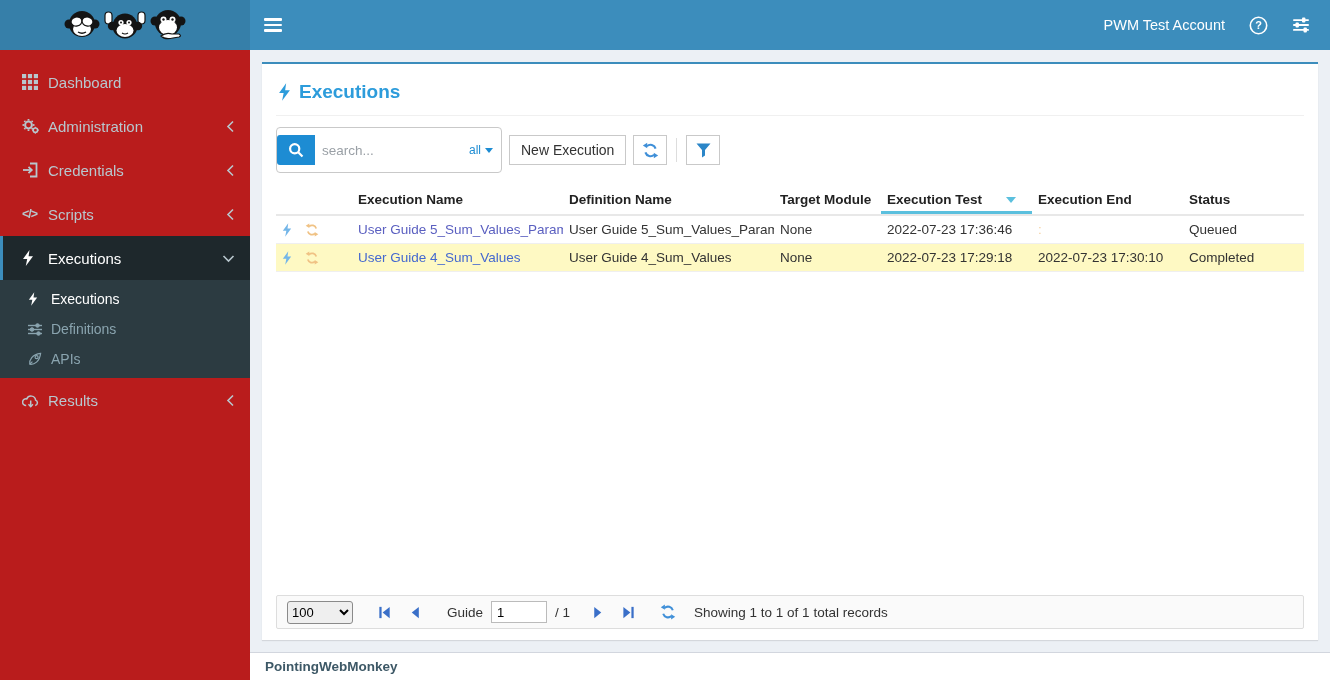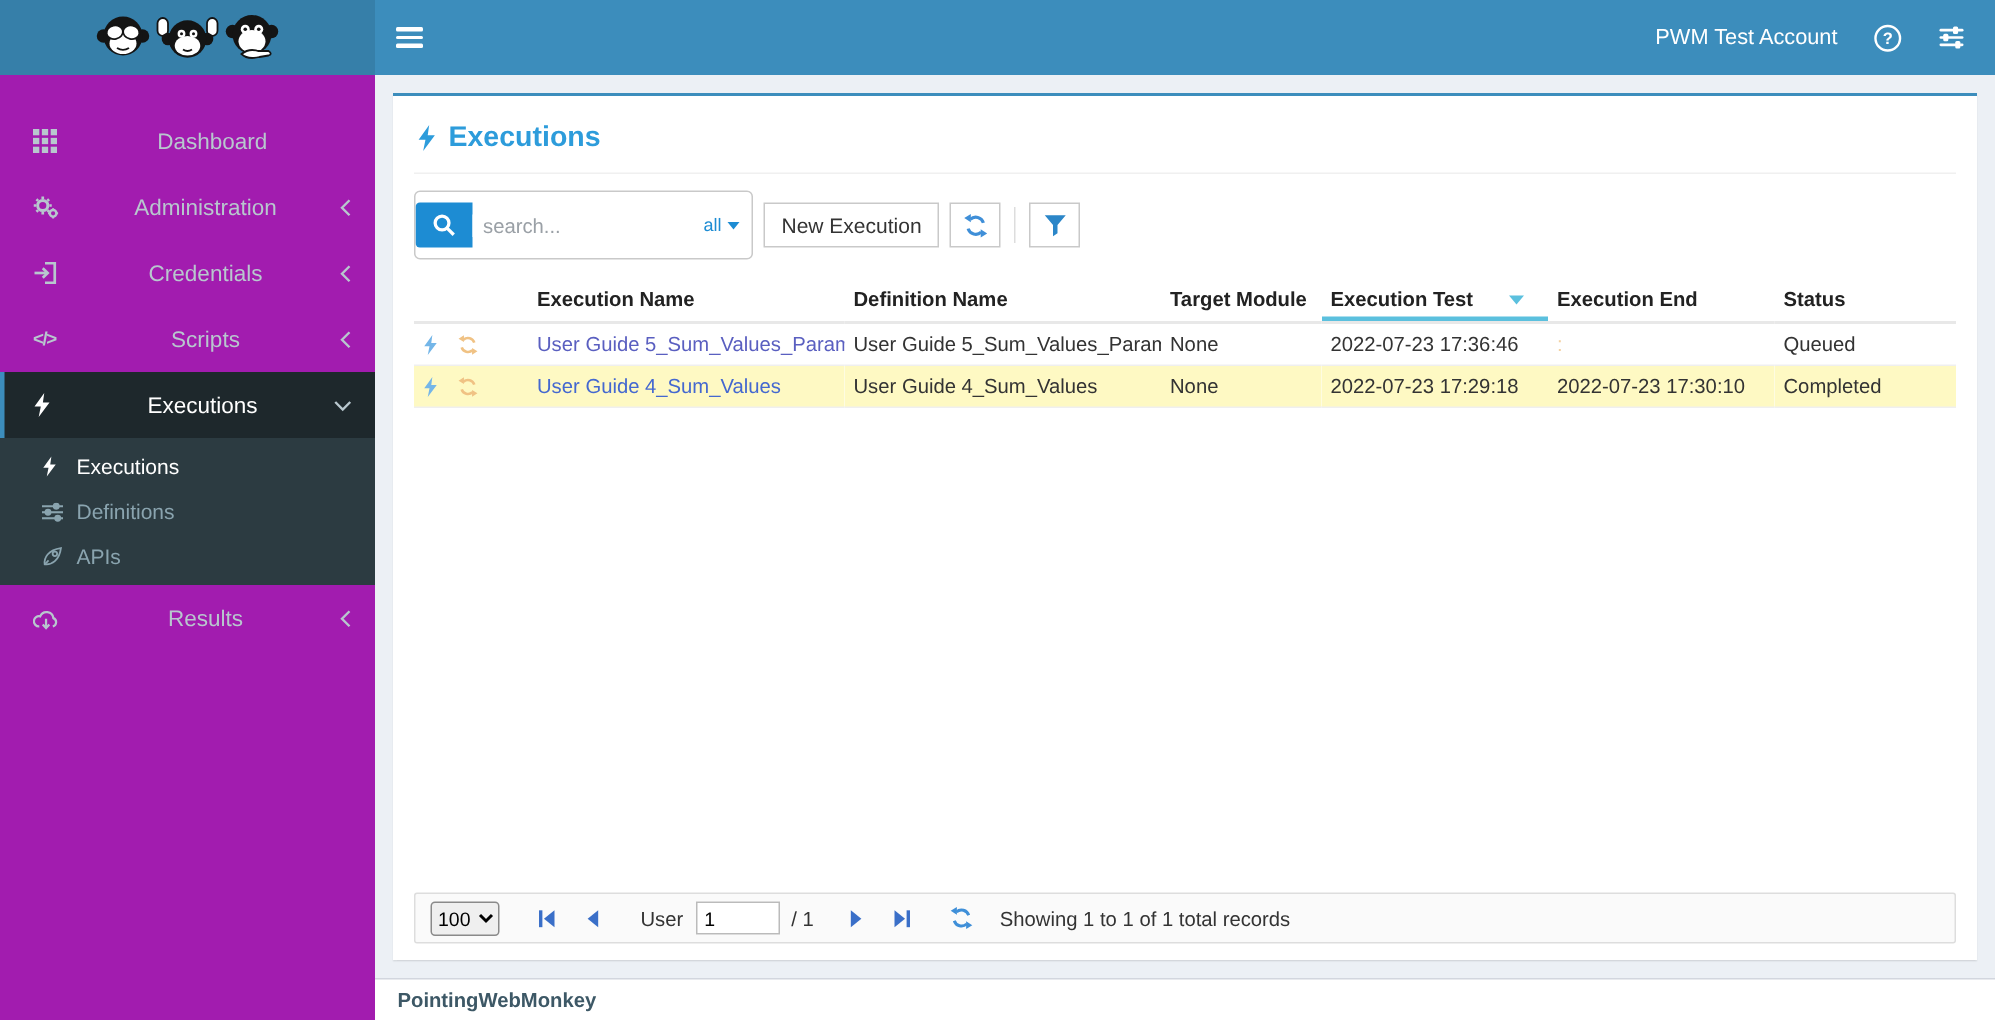--- a/index.html
+++ b/index.html
@@ -11,21 +11,21 @@
   .logo { width:250px; background:#367fa9; display:flex; align-items:center; justify-content:center; flex:0 0 250px; }
   .navbar { flex:1; background:#3c8dbc; display:flex; align-items:center; }
   .hamburger { margin-left:14px; width:18px; cursor:pointer; }
   .hamburger span { display:block; height:2.5px; background:#fff; margin:3px 0; border-radius:1px; }
   .nav-right { margin-left:auto; display:flex; align-items:center; gap:24px; padding-right:20px; color:#fff; }
   .account { font-size:14.5px; }
   .nav-icon { display:flex; align-items:center; cursor:pointer; }
 
   
   .app-body { display:flex; height:630px; }
-  .sidebar { width:250px; flex:0 0 250px; background:#a21caf; padding-top:22px;text-align:center; }
+  .sidebar { width:250px; flex:0 0 250px; background:#b91c1c; padding-top:10px; }
   .content-wrap { flex:1; display:flex; flex-direction:column; background:#ecf0f5; min-width:0; }
   .main { flex:1; padding:12px 12px; display:flex; min-height:0; }
 
   
   .menu-item { height:44px; display:flex; align-items:center; padding:0 15px 0 19px; color:#b8c7ce; cursor:pointer; border-left:3px solid transparent; font-size:15px; }
   .menu-item .mi-icon { width:26px; display:flex; align-items:center; color:#b8c7ce; }
   .menu-item .mi-label { flex:1; }
   .menu-item .mi-caret { color:#b8c7ce; display:flex; }
   .menu-item.active { background:#1e282c; border-left-color:#3c8dbc; color:#fff; }
   .menu-item.active .mi-icon { color:#fff; }
@@ -58,21 +58,21 @@
   .th-sort { display:flex; align-items:center; justify-content:space-between; }
   .sort-caret { width:0; height:0; border-left:5px solid transparent; border-right:5px solid transparent; border-top:6px solid #5bc0de; margin-right:10px; }
   td { padding:6px 6px; border-bottom:1px solid #efefef; color:#333; white-space:nowrap; overflow:hidden; }
   tr.striped td { background:#fef9c3; }
   .row-icons { display:flex; align-items:center; gap:13px; }
   .exec-link { text-decoration:none; cursor:pointer; }
   .dim-end { opacity:.75; }
 
   
   .pager { margin-top:auto; margin-bottom:11px; background:#fafafa; border:1px solid #ddd; border-radius:2px; height:34px; display:flex; align-items:center; padding:0 10px; gap:8px; color:#333; }
-  .page-size { height:23px; border:1px solid #8a8a8a; border-radius:3px; font-size:13px; font-family:inherit; width:46px; margin-right:12px; }
+  .page-size { height:23px; border:1px solid #8a8a8a; border-radius:3px; font-size:13px; font-family:inherit; width:66px; margin-right:12px; }
   .pg-btn { background:none; border:none; cursor:pointer; display:flex; align-items:center; padding:2px 4px; }
   .pager-label { font-size:13.5px; margin-left:12px; }
   .page-input { width:56px; height:22px; border:1px solid #bbb; font-size:13px; padding:0 5px; font-family:inherit; }
   .pager-total { font-size:13.5px; margin-right:8px; }
   .pager-summary { font-size:13.5px; margin-left:6px; }
 
   
   .footer { height:28px; background:#fff; border-top:1px solid #d2d6de; display:flex; align-items:center; justify-content:space-between; padding:0 15px; font-size:13.5px; color:#6d6d6d; }
   .footer b { color:#444; }
   .brand { font-weight:bold; color:#3d5866; }
@@ -422,21 +422,21 @@
             <svg width="15" height="15" viewBox="0 0 16 16" fill="#3a6fc8">
                 <rect x="2.5" y="2" width="2.4" height="12"></rect>
                 <polygon points="13.5,2 13.5,14 6,8"></polygon>
               </svg>
           </button>
           <button class="pg-btn">
             <svg width="15" height="15" viewBox="0 0 16 16" fill="#3a6fc8">
                 <polygon points="11.5,2 11.5,14 4,8"></polygon>
               </svg>
           </button>
-          <span class="pager-label">User</span>
+          <span class="pager-label">Guide</span>
           <input class="page-input" value="1" style="">
           <span class="pager-total">/ 1</span>
           <button class="pg-btn">
             <svg width="15" height="15" viewBox="0 0 16 16" fill="#3a6fc8">
                 <polygon points="4.5,2 4.5,14 12,8"></polygon>
               </svg>
           </button>
           <button class="pg-btn">
             <svg width="15" height="15" viewBox="0 0 16 16" fill="#3a6fc8">
                 <polygon points="2.5,2 2.5,14 10,8"></polygon>

